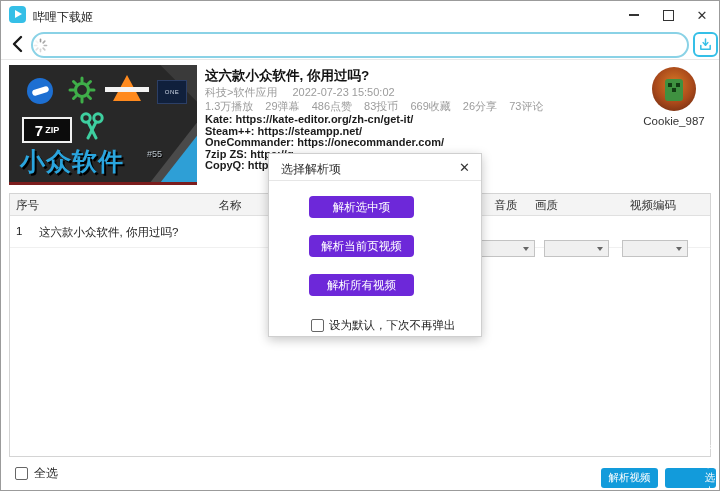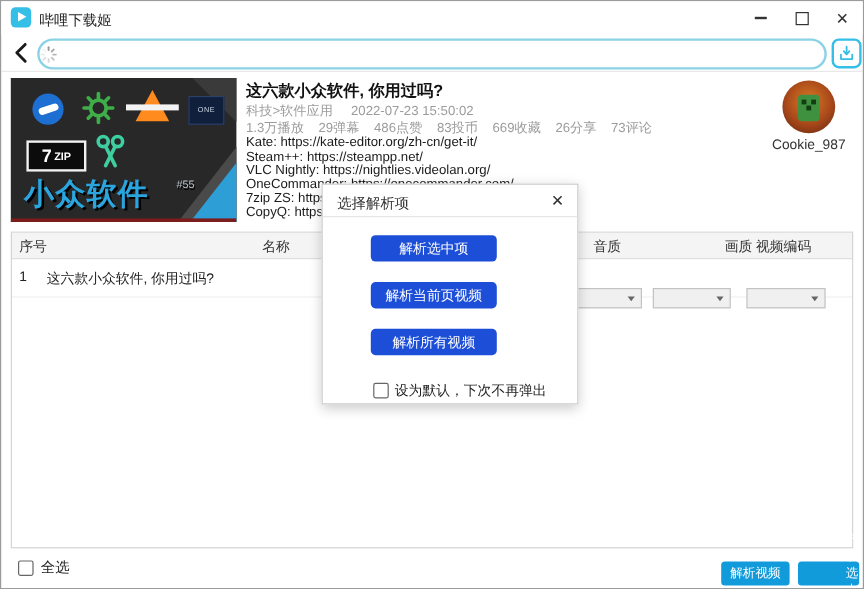--- a/index.html
+++ b/index.html
@@ -44,51 +44,51 @@
   .zip-7{font-size:15px;margin-right:2px;}
   .zip-zip{font-size:9px;background:#0c0c0c;}
   .thumb-title{position:absolute;left:11px;top:80px;font-size:25px;font-weight:bold;color:#2aa5de;letter-spacing:1px;
                text-shadow:2px 2px 0 #000;white-space:nowrap;}
   .thumb-ep{position:absolute;left:138px;top:84px;font-size:9px;color:#b9c3cb;text-shadow:1px 1px 0 #000;}
   .video-title{position:absolute;left:204px;top:66px;font-size:13.5px;font-weight:bold;color:#111;}
   .meta1{position:absolute;left:204px;top:84px;font-size:11px;color:#9c9c9c;}
   .meta1 span{margin-right:12px;}
   .meta2{position:absolute;left:204px;top:98px;font-size:11px;color:#9c9c9c;}
   .meta2 span{margin-right:9px;}
-  .desc{position:absolute;left:204px;top:113px;font-size:11px;line-height:11.6px;color:#1b1b1b;}
+  .desc{position:absolute;left:204px;top:113px;font-size:11px;line-height:11.6px;color:#1b1b1b;font-weight:bold;}
   .avatar{position:absolute;left:651px;top:66px;width:44px;height:44px;border-radius:50%;
           background:radial-gradient(circle at 50% 40%,#d97a26 0%,#a8481a 55%,#5e2410 100%);overflow:hidden;}
   .creeper{position:absolute;left:13px;top:12px;width:18px;height:22px;background:#3f9140;border-radius:3px;}
   .creeper i{position:absolute;width:4px;height:4px;background:#123d13;}
   .uploader{position:absolute;left:629px;top:114px;width:88px;text-align:center;font-size:11.5px;color:#333;}
   
   .table{position:absolute;left:8px;top:192px;width:702px;height:264px;border:1px solid #d4d4d4;background:#fff;box-sizing:border-box;}
   .thead{position:absolute;left:0;right:0;top:0;height:21px;background:#f4f4f4;border-bottom:1px solid #e0e0e0;font-size:11.5px;color:#333;}
   .thead span{position:absolute;top:4px;}
   .th-idx{left:6px;}
   .th-name{left:0;width:440px;text-align:center;}
   .th-audio{left:450px;width:92px;text-align:center;}
-  .th-video{left:525px;width:92px;text-align:right;}
+  .th-video{left:525px;width:92px;text-align:left;}
   .th-codec{left:597px;width:92px;text-align:center;}
   .trow{position:absolute;left:0;right:0;top:21px;height:32px;border-bottom:1px solid #f0f0f0;font-size:11.5px;color:#222;}
   .td-idx{position:absolute;left:6px;top:10px;}
   .td-name{position:absolute;left:29px;top:10px;}
   .qsel{position:absolute;top:25px;height:17px;background:#f0f0f0;border:1px solid #c3c3c3;box-sizing:border-box;}
   .qsel .arr{position:absolute;right:5px;top:6px;width:0;height:0;border-left:3.5px solid transparent;
              border-right:3.5px solid transparent;border-top:4px solid #666;}
   .sel-audio{left:454px;width:71px;}
   .sel-video{left:534px;width:65px;}
   .sel-codec{left:612px;width:66px;}
   
   .dialog{position:absolute;left:267px;top:152px;width:214px;height:184px;background:#fff;border:1px solid #cfcfcf;
           box-shadow:0 3px 10px rgba(0,0,0,.22);box-sizing:border-box;z-index:10;}
   .dlg-title{position:absolute;left:12px;top:7px;font-size:12px;color:#333;}
   .dlg-close{position:absolute;right:11px;top:6px;font-size:13px;color:#333;cursor:default;}
   .dlg-divider{position:absolute;left:0;right:0;top:26px;height:1px;background:#e6e6e6;}
-  .dlg-btn{position:absolute;left:40px;width:105px;height:22px;border-radius:4px;background:#1d4ed8;color:#fff;
+  .dlg-btn{position:absolute;left:40px;width:105px;height:22px;border-radius:4px;background:#6d28d9;color:#fff;
            font-size:11.5px;display:flex;align-items:center;justify-content:center;border:none;}
   .dlg-b1{top:42px;} .dlg-b2{top:81px;} .dlg-b3{top:120px;}
   .dlg-checkrow{position:absolute;left:42px;top:164px;display:flex;align-items:center;}
   .cbox{width:11px;height:11px;border:1px solid #666;background:#fff;border-radius:2px;flex:none;}
   .dlg-checkrow .cblabel{margin-left:5px;font-size:11.5px;color:#222;white-space:nowrap;}
   
   .footer-checkrow{position:absolute;left:14px;top:464px;display:flex;align-items:center;}
   .footer-checkrow .cblabel{margin-left:6px;font-size:12px;color:#222;}
   .foot-btn{position:absolute;top:467px;height:20px;border-radius:3px;background:#129bdb;color:#fff;font-size:10.5px;
             display:flex;align-items:center;justify-content:center;border:none;}
@@ -194,21 +194,20 @@
     <span>29弹幕</span>
     <span>486点赞</span>
     <span>83投币</span>
     <span>669收藏</span>
     <span>26分享</span>
     <span>73评论</span>
   </div>
   <div class="desc">
     <div>Kate: https://kate-editor.org/zh-cn/get-it/</div>
     <div>Steam++: https://steampp.net/</div>
-    <div>VLC Nightly: https://nightlies.videolan.org/</div>
     <div>OneCommander: https://onecommander.com/</div>
     <div>7zip ZS: https://g</div>
     <div>CopyQ: https://h</div>
   </div>
   <div class="avatar">
     <span class="creeper">
         <i style="left:3px;top:4px;"></i>
         <i style="left:11px;top:4px;"></i>
         <i style="left:7px;top:9px;"></i>
       </span>

